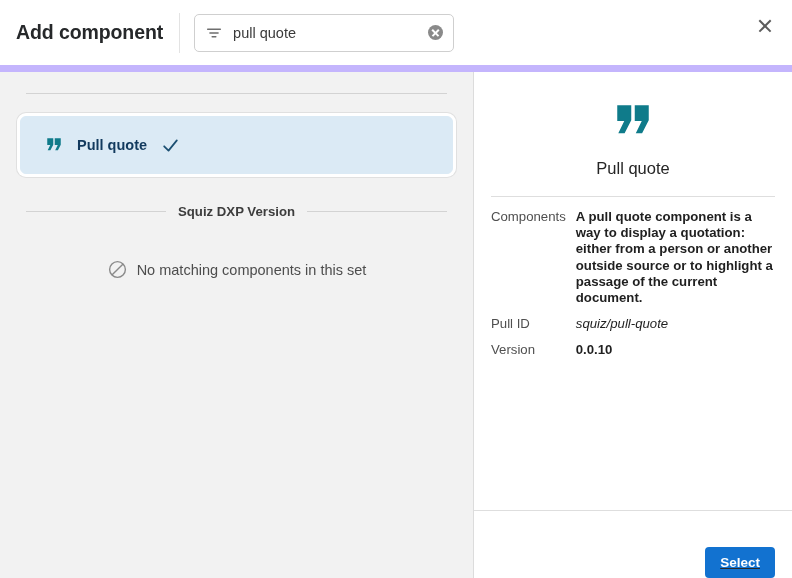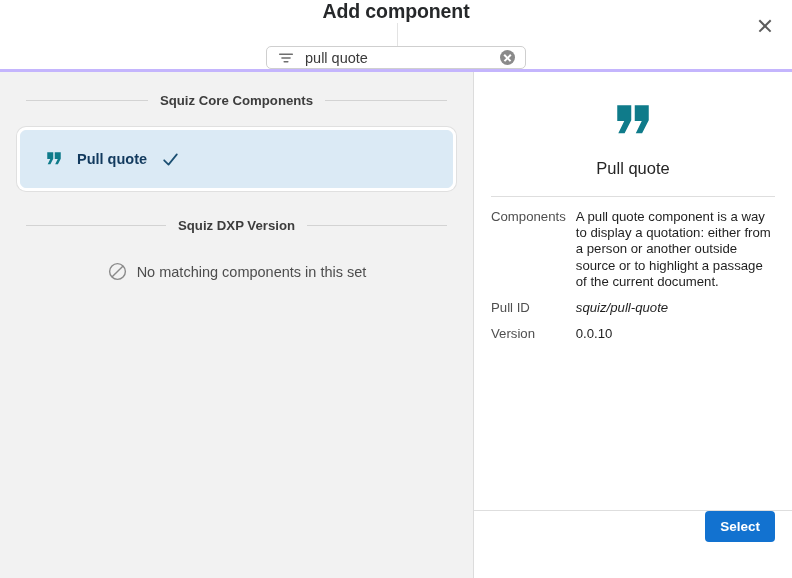--- a/index.html
+++ b/index.html
@@ -22,27 +22,26 @@
     display: flex;
     flex-direction: column;
     background: #ffffff;
     position: relative;
   }
 
   
   .header {
     height: 72px;
     min-height: 72px;
-    border-bottom: 3px solid #c4b5fd;
+    border-bottom: 7px solid #c4b5fd;
     display: flex;
     align-items: center;
     padding: 0 16px;
     background: #ffffff;
     position: relative;
-    flex-direction: column;
   }
   .header-title {
     font-size: 19.5px;
     font-weight: bold;
     color: #26282a;
     letter-spacing: -0.1px;
     white-space: nowrap;
   }
   .header-sep {
     width: 1px;
@@ -193,21 +192,21 @@
     font-weight: bold;
     color: #123a5e;
     margin-right: 14px;
   }
   .check-icon { width: 19px; height: 19px; flex: 0 0 19px; }
 
   .empty-row {
     display: flex;
     align-items: center;
     justify-content: center;
-    margin-top: 28px;
+    margin-top: 40px;
     gap: 9px;
   }
   .ban-icon { width: 21px; height: 21px; flex: 0 0 21px; }
   .empty-text { font-size: 14.5px; color: #4d4d4d; }
 
   
   .right-panel {
     flex: 1 1 auto;
     background: #ffffff;
     display: flex;
@@ -248,32 +247,33 @@
     padding: 0 0 10px 0;
     font-size: 13.2px;
     line-height: 16.2px;
   }
   .meta-key {
     color: #4f4f4f;
     width: 76px;
     padding-right: 10px !important;
     white-space: nowrap;
   }
-  .meta-val { color: #1f1f1f; font-weight: normal; }
+  .meta-val { color: #1f1f1f; font-weight: bold; }
   .meta-val.italic { font-style: italic; font-weight: normal; color: #1f1f1f; }
 
   
   .footer {
     height: 68px;
     min-height: 68px;
     border-top: 1px solid #dedede;
     display: flex;
-    align-items: flex-start;
+    align-items: flex-end;
     justify-content: flex-end;
     padding-right: 17px;
+    text-decoration: underline;
   }
   .select-btn {
     background: #1272d0;
     color: #ffffff;
     border: none;
     border-radius: 4px;
     font-family: "Liberation Sans", sans-serif;
     font-size: 13.5px;
     font-weight: bold;
     padding: 8px 15px;
@@ -304,21 +304,20 @@
     <button class="close-btn"></button>
   </div>
 
   <div class="body">
 
     <div class="left-panel">
 
 
       <div class="section-head">
         <div class="line"></div>
-        <div class="label">Squiz Core Components</div>
         <div class="line"></div>
       </div>
 
       <div class="card-area">
         <div class="component-card">
           <svg class="card-quote-icon" viewBox="0 0 24 24">
             <path d="M3 3 h8 v8.5 L7.2 19 H3.6 L7 12 H3 Z" fill="#0f7b8a"></path>
             <path d="M13 3 h8 v8.5 L17.2 19 H13.6 L17 12 H13 Z" fill="#0f7b8a"></path>
           </svg>
           <span class="card-label">Pull quote</span>

